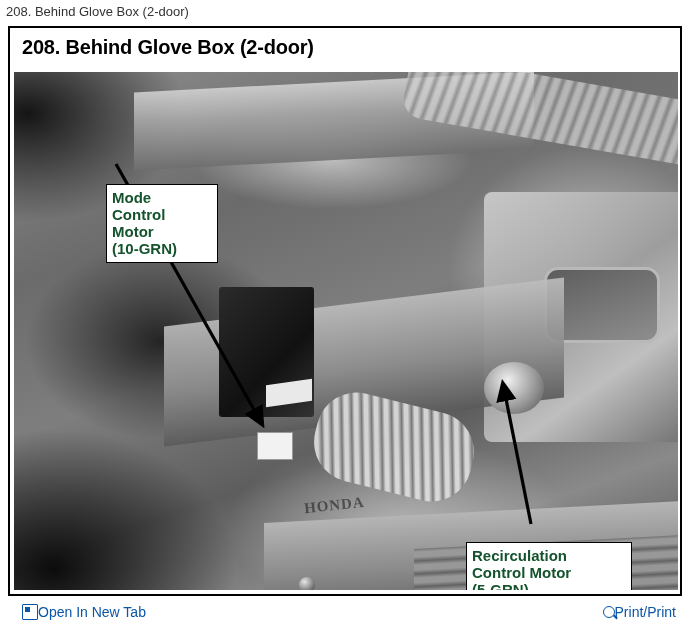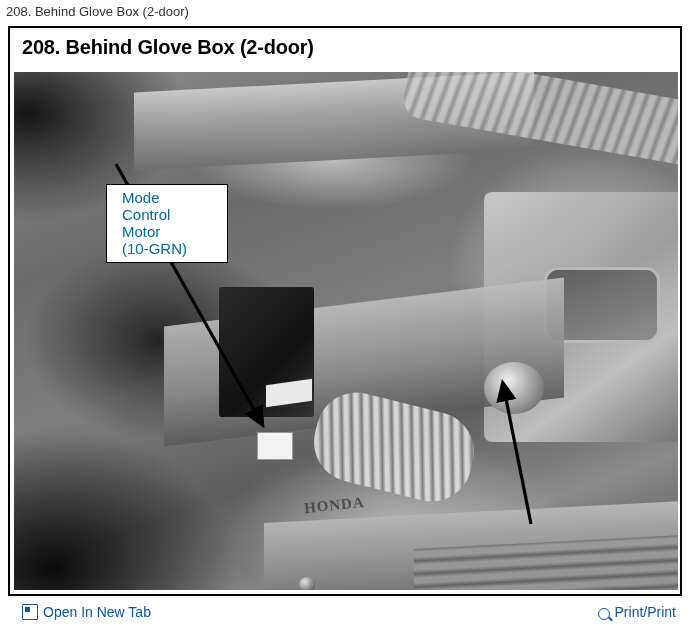--- a/index.html
+++ b/index.html
@@ -162,25 +162,25 @@
     font-weight: bold;
     font-family: "Liberation Serif", serif;
     transform: rotate(-6deg);
     letter-spacing: 1px;
   }
   
   .callout {
     position: absolute;
     background: #ffffff;
     border: 1px solid #000;
-    padding: 4px 7px 5px 15px;
+    padding: 4px 7px 5px 5px;
     font-size: 15px;
-    font-weight: normal;
+    font-weight: bold;
     line-height: 1.14;
-    color: #0369a1;
+    color: #14532d;
     white-space: pre-line;
   }
   #callout-mode { left: 92px; top: 112px; width: 98px; }
   #callout-recirc { left: 452px; top: 470px; width: 152px; }
   .arrow-svg { position: absolute; left: 0; top: 0; width: 664px; height: 518px; pointer-events: none; }
   
   .bottom-bar {
     position: absolute;
     left: 8px;
     top: 600px;
@@ -190,21 +190,21 @@
   }
   .link {
     position: absolute;
     font-size: 14px;
     color: #0b55a8;
     text-decoration: none;
     top: 4px;
   }
   #open-new-tab { left: 14px; }
   #zoom-print { right: 6px; }
-  .link-row { display: inline-flex; align-items: flex-end; gap: 5px; }
+  .link-row { display: inline-flex; align-items: center; }
   .mini-icon {
     display: inline-block;
     width: 14px; height: 14px;
     position: relative;
   }
   .icon-newtab {
     border: 1.5px solid #0b55a8;
     border-radius: 1px;
   }
   .icon-newtab::after {
@@ -268,20 +268,23 @@
             </marker>
           </defs>
           <line x1="102" y1="92" x2="248" y2="352" stroke="#000" stroke-width="3.2" marker-end="url(#ah)"></line>
           <line x1="517" y1="452" x2="489" y2="312" stroke="#000" stroke-width="3.2" marker-end="url(#ah)"></line>
         </svg>
 
         <div class="callout" id="callout-mode">Mode
 Control
 Motor
 (10-GRN)</div>
+        <div class="callout" id="callout-recirc">Recirculation
+Control Motor
+(5-GRN)</div>
       </div>
     </div>
   </div>
 
   <div class="bottom-bar">
     <a class="link" id="open-new-tab" href="#">
       <span class="link-row">
         <span class="mini-icon icon-newtab"></span>
         <span>Open In New Tab</span>
       </span>

